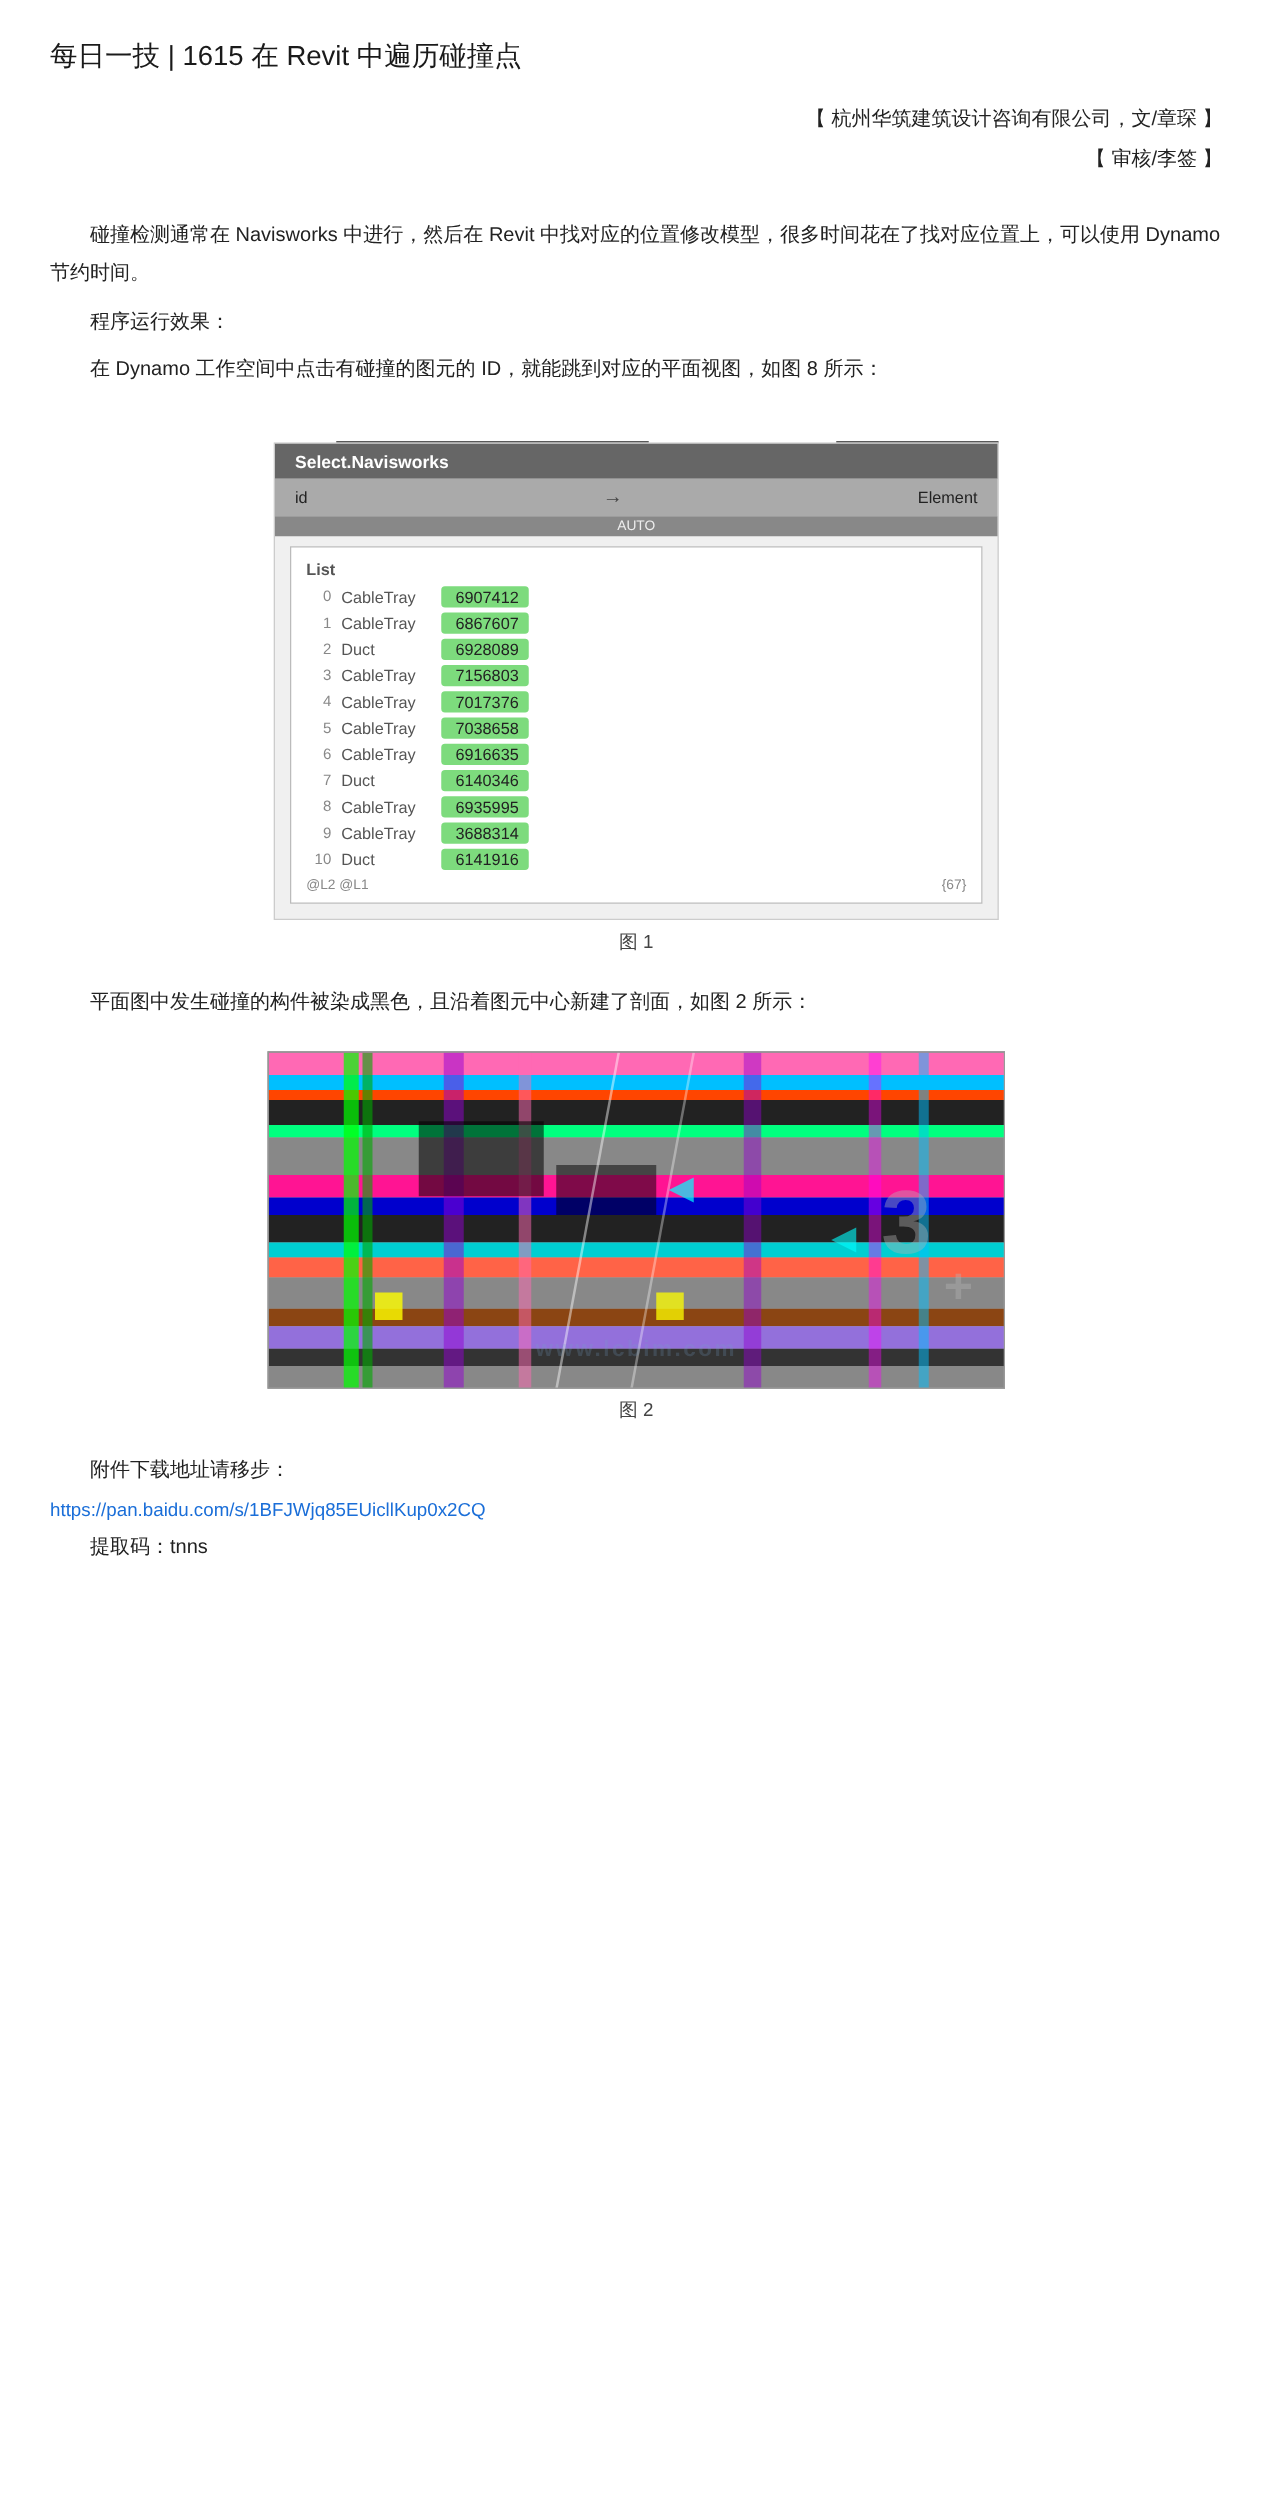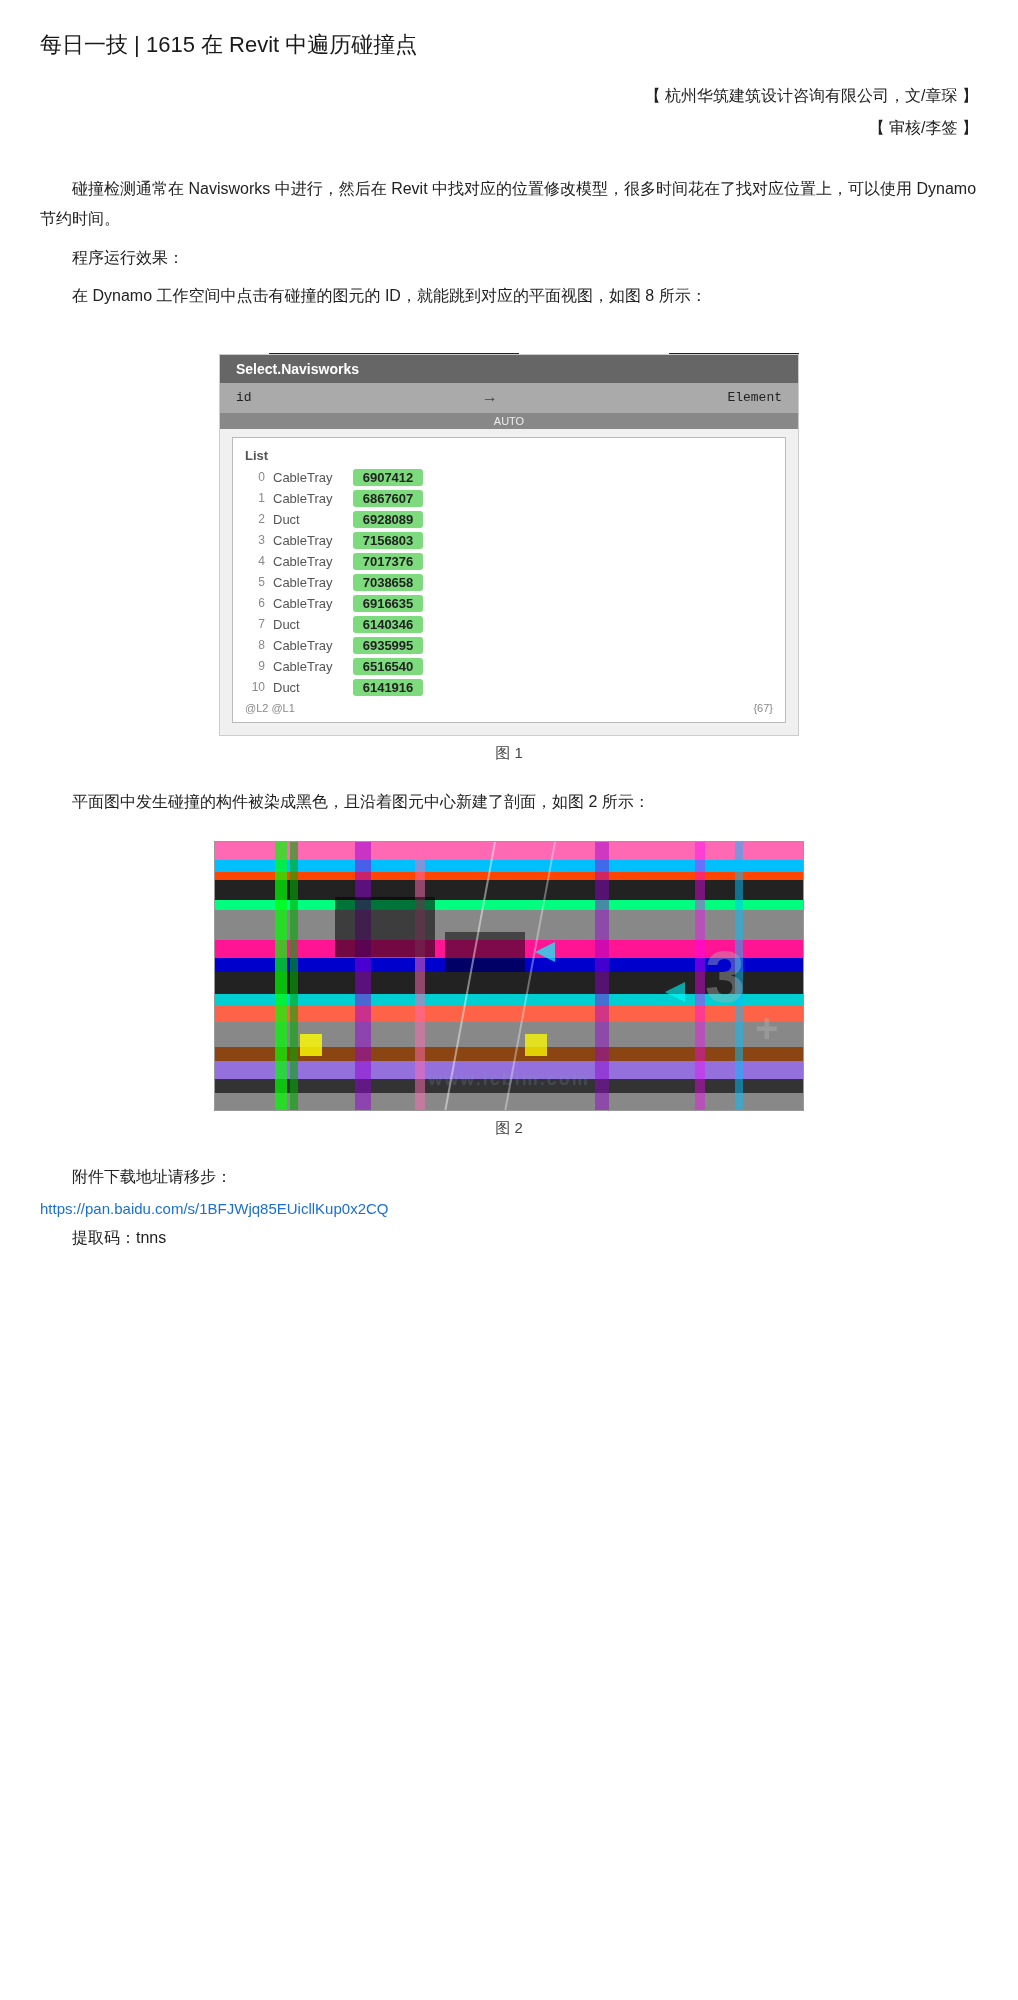--- a/index.html
+++ b/index.html
@@ -57,21 +57,20 @@
       justify-content: space-between;
     }
     .dynamo-io-row {
       background: #aaa;
       display: flex;
       align-items: center;
       justify-content: space-between;
       padding: 6px 16px;
       font-size: 13px;
       color: #222;
-      font-family: Liberation Mono, monospace;
     }
     .io-arrow {
       font-size: 16px;
       color: #444;
     }
     .dynamo-auto {
       background: #888;
       text-align: center;
       padding: 2px 16px;
       font-size: 11px;
@@ -107,23 +106,23 @@
       width: 80px;
       color: #555;
       font-size: 13px;
     }
     .list-row .row-id {
       background: #7ddb7d;
       color: #222;
       border-radius: 3px;
       padding: 1px 8px;
       font-size: 13px;
-      font-weight: bold;
+      font-weight: normal;
       min-width: 70px;
-      text-align: center;
+      text-align: right;
     }
     .list-footer {
       display: flex;
       justify-content: space-between;
       padding: 4px 12px 0 12px;
       font-size: 11px;
       color: #888;
     }
     .fig-caption {
       font-size: 15px;
@@ -241,21 +240,21 @@
         <span class="row-id">6140346</span>
       </div>
           <div class="list-row">
         <span class="row-idx">8</span>
         <span class="row-type">CableTray</span>
         <span class="row-id">6935995</span>
       </div>
           <div class="list-row">
         <span class="row-idx">9</span>
         <span class="row-type">CableTray</span>
-        <span class="row-id">6516540</span>
+        <span class="row-id">3688314</span>
       </div>
           <div class="list-row">
         <span class="row-idx">10</span>
         <span class="row-type">Duct</span>
         <span class="row-id">6141916</span>
       </div>
         </div>
       <div class="list-footer">
         <span>@L2 @L1</span>
         <span>{67}</span>

